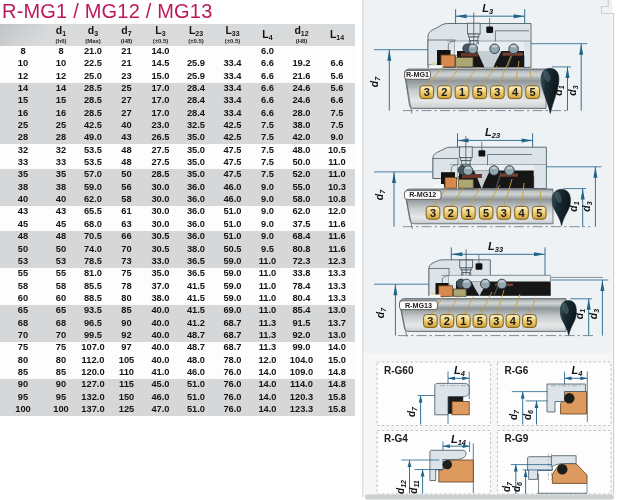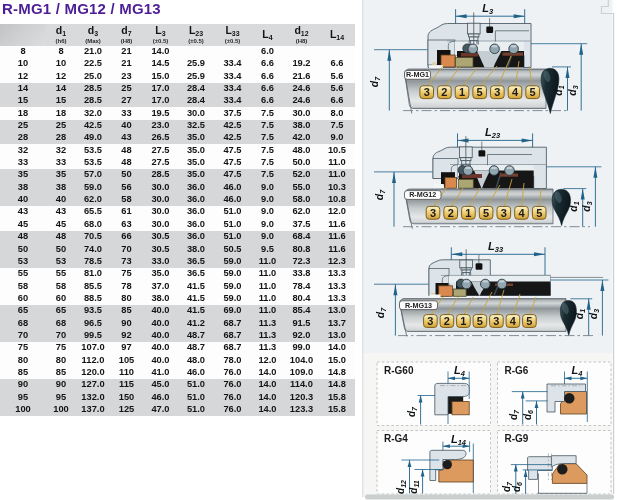--- a/index.html
+++ b/index.html
@@ -1,19 +1,19 @@
 <!DOCTYPE html>
 <html><head>
 <meta charset="utf-8">
 <style>
   html,body{margin:0;padding:0;}
   body{width:617px;height:500px;position:relative;background:#ffffff;
        font-family:"Liberation Sans",sans-serif;overflow:hidden;}
-  .title{position:absolute;left:2px;top:0px;font-size:15px;font-weight:bold;
-         color:#4c1d95;letter-spacing:0.2px;}
+  .title{position:absolute;left:2px;top:0px;font-size:20px;font-weight:normal;
+         color:#be185d;letter-spacing:0.2px;}
   table.dt{position:absolute;left:0;top:23.5px;border-collapse:collapse;table-layout:fixed;
            width:355px;font-size:9.3px;font-weight:bold;color:#141414;}
   table.dt td,table.dt th{padding:0;margin:0;text-align:center;vertical-align:middle;
            font-weight:bold;line-height:1;}
   thead tr{height:22px;background:#d9dadb;}
   thead th{font-size:10.5px;position:relative;}
   thead th .tol{display:block;font-size:6px;font-weight:bold;color:#2a2a2a;margin-top:0.5px;}
   thead th sub{font-size:7px;vertical-align:-2px;}
   th.corner{background:linear-gradient(135deg,#c2c3c4 0%,#cfd0d1 45%,#dcddde 100%);}
   tbody tr{height:12.35px;background:#fdfdfd;}
@@ -106,31 +106,31 @@
         <td>15</td>
         <td>28.5</td>
         <td>27</td>
         <td>17.0</td>
         <td>28.4</td>
         <td>33.4</td>
         <td>6.6</td>
         <td>24.6</td>
         <td>6.6</td>
       </tr>
-<tr>
-        <td class="lb">18</td>
-        <td>18</td>
-        <td>32.0</td>
-        <td>33</td>
-        <td>19.5</td>
-        <td>30.0</td>
-        <td>37.5</td>
+<tr class="g">
+        <td class="lb">16</td>
+        <td>16</td>
+        <td>28.5</td>
+        <td>27</td>
+        <td>17.0</td>
+        <td>28.4</td>
+        <td>33.4</td>
+        <td>6.6</td>
+        <td>28.0</td>
         <td>7.5</td>
-        <td>30.0</td>
-        <td>8.0</td>
       </tr>
 <tr class="g">
         <td class="lb">25</td>
         <td>25</td>
         <td>42.5</td>
         <td>40</td>
         <td>23.0</td>
         <td>32.5</td>
         <td>42.5</td>
         <td>7.5</td>

